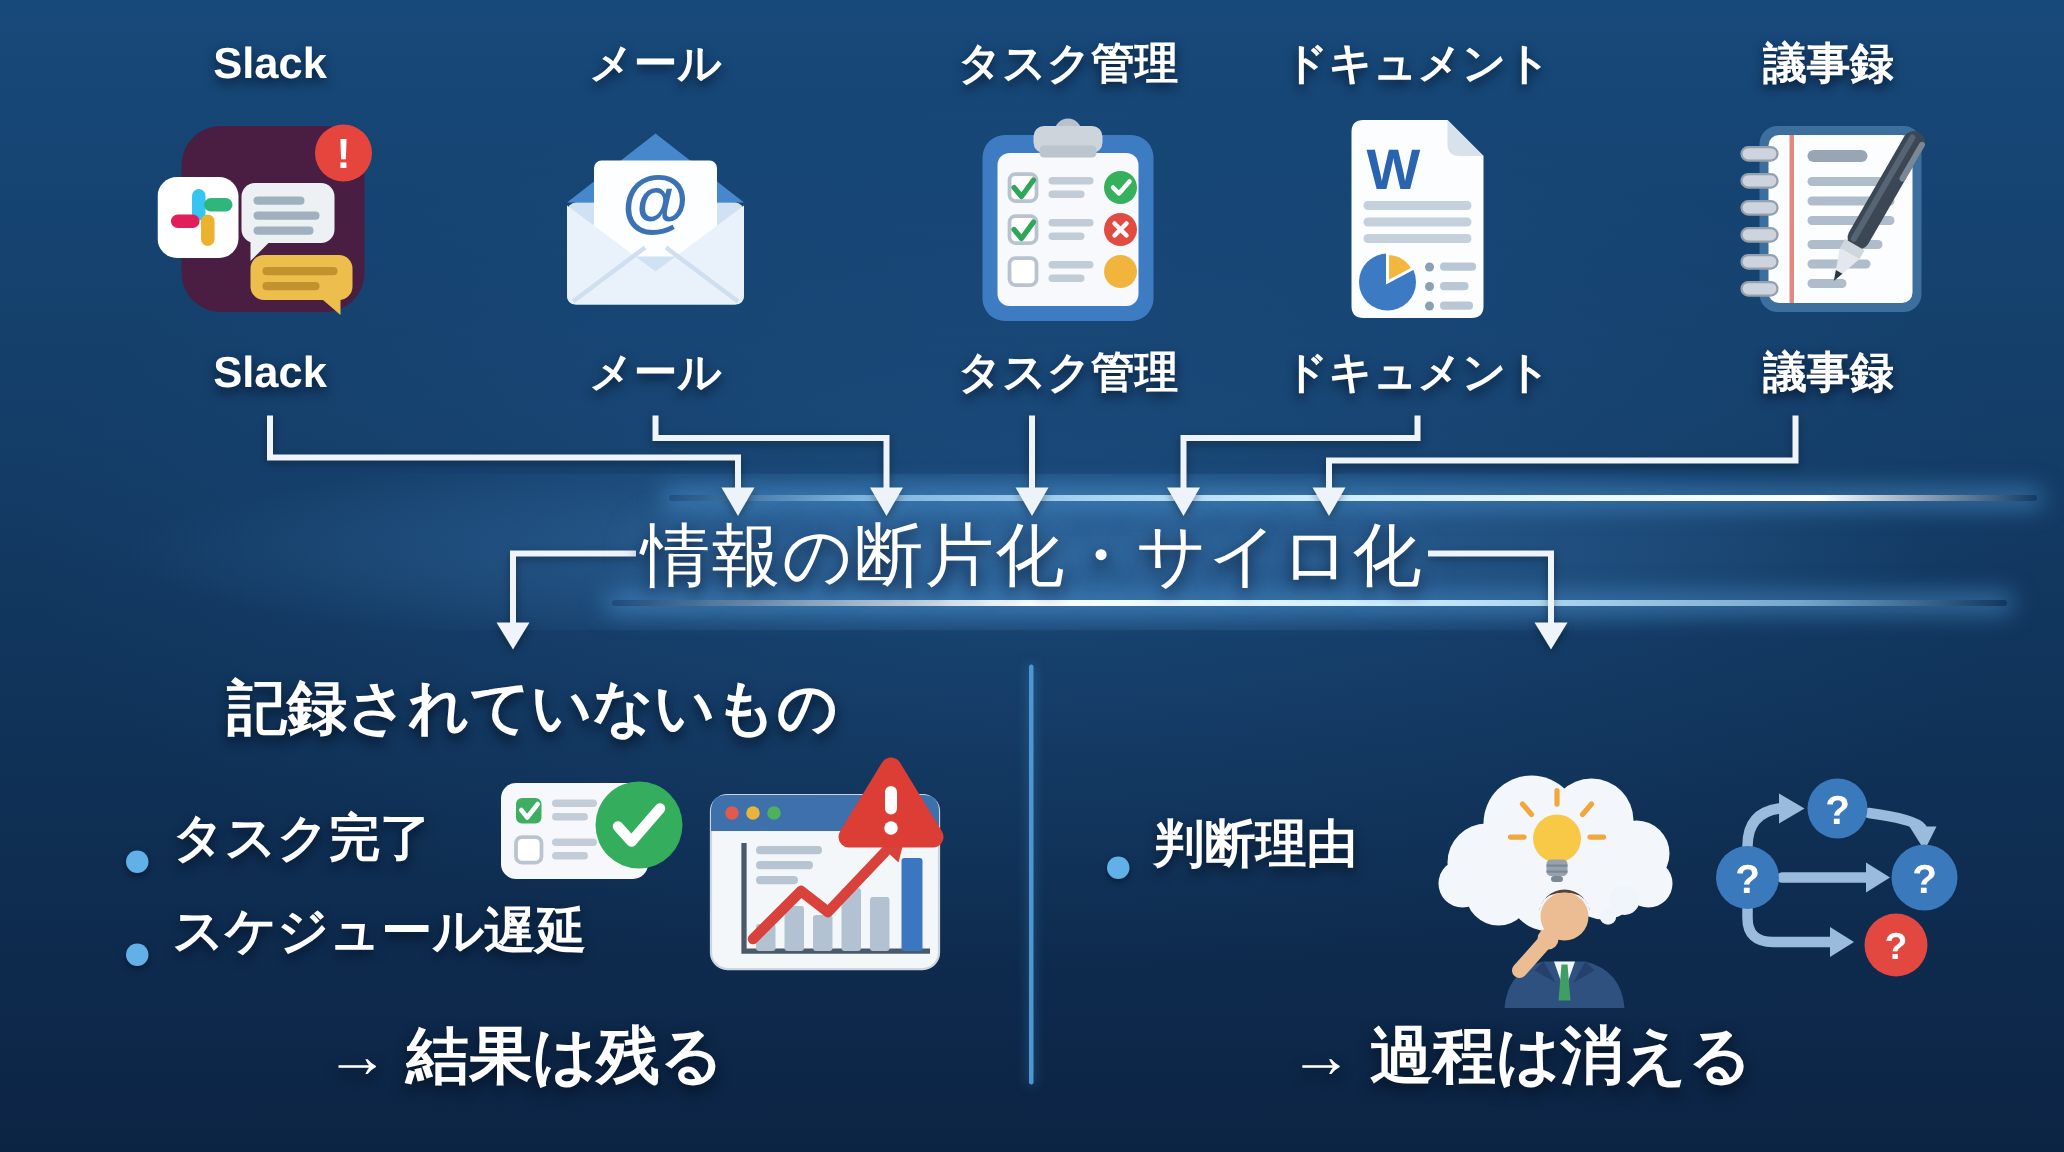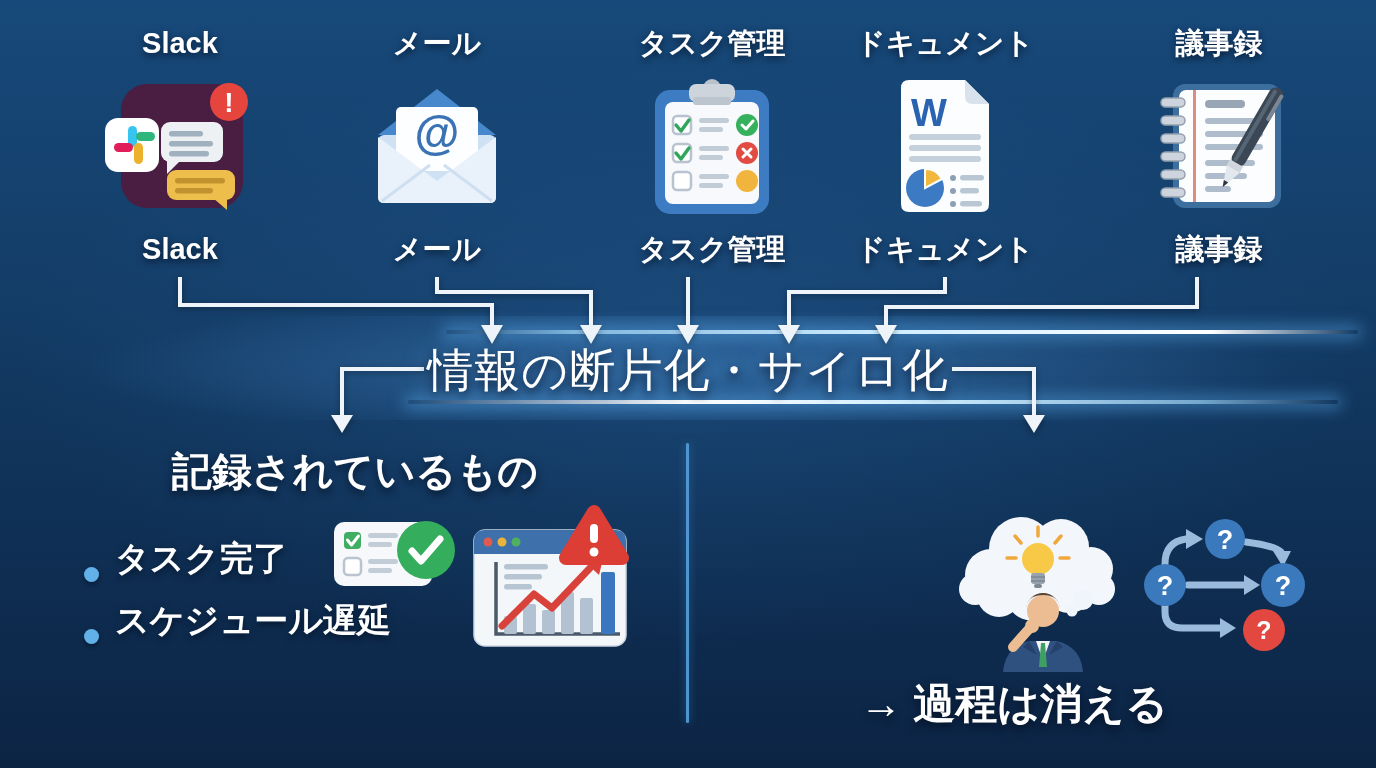--- a/index.html
+++ b/index.html
@@ -219,21 +219,21 @@
         </g>
       </svg>
     </div>
     <div class="tool-label">議事録</div>
   </div>
 
   <div class="center-label">情報の断片化・サイロ化</div>
 
   <div class="divider"></div>
 
-  <div class="panel-title" style="left:355px; top:444px">記録されているもの</div>
+  <div class="panel-title" style="left:355px; top:444px">記録されていないもの</div>
 
   <div class="bullet-item" style="left:84px; top:536px">
     <span class="dot"></span>
     <span class="bullet-text">タスク完了</span>
   </div>
   <div class="bullet-item" style="left:84px; top:598px">
     <span class="dot"></span>
     <span class="bullet-text">スケジュール遅延</span>
   </div>
 
@@ -268,22 +268,27 @@
       <rect x="110" y="98" width="13" height="36" rx="2"></rect>
     </g>
     <rect x="131" y="72" width="14" height="62" rx="2" fill="#3b76c1"></rect>
     <path d="M32 126 L64 94 L82 108 L120 68" stroke="#d8423a" stroke-width="7" fill="none" stroke-linecap="round" stroke-linejoin="round"></path>
     <polygon points="134,55 129,75 114,61" fill="#d8423a"></polygon>
     <path d="M124 12 L152 58 L96 58 Z" fill="#dc3d34" stroke="#dc3d34" stroke-width="14" stroke-linejoin="round"></path>
     <rect x="120" y="24" width="8" height="19" rx="4" fill="#fff"></rect>
     <circle cx="124" cy="52" r="4.5" fill="#fff"></circle>
   </svg>
 
-
-
+  <div class="conclusion" style="left:350px; top:676px">→ 結果は残る</div>
+
+
+  <div class="bullet-item" style="left:738px; top:540px">
+    <span class="dot"></span>
+    <span class="bullet-text">判断理由</span>
+  </div>
 
   <svg class="deco" style="left:933px; top:497px" width="192" height="175" viewBox="0 0 192 175">
     <g fill="#f3f7fc">
       <circle cx="58" cy="78" r="26"></circle>
         <circle cx="88" cy="52" r="32"></circle>
         <circle cx="128" cy="50" r="28"></circle>
       <circle cx="158" cy="72" r="22"></circle>
         <circle cx="166" cy="92" r="16"></circle>
         <circle cx="136" cy="90" r="26"></circle>
       <circle cx="100" cy="96" r="28"></circle>

